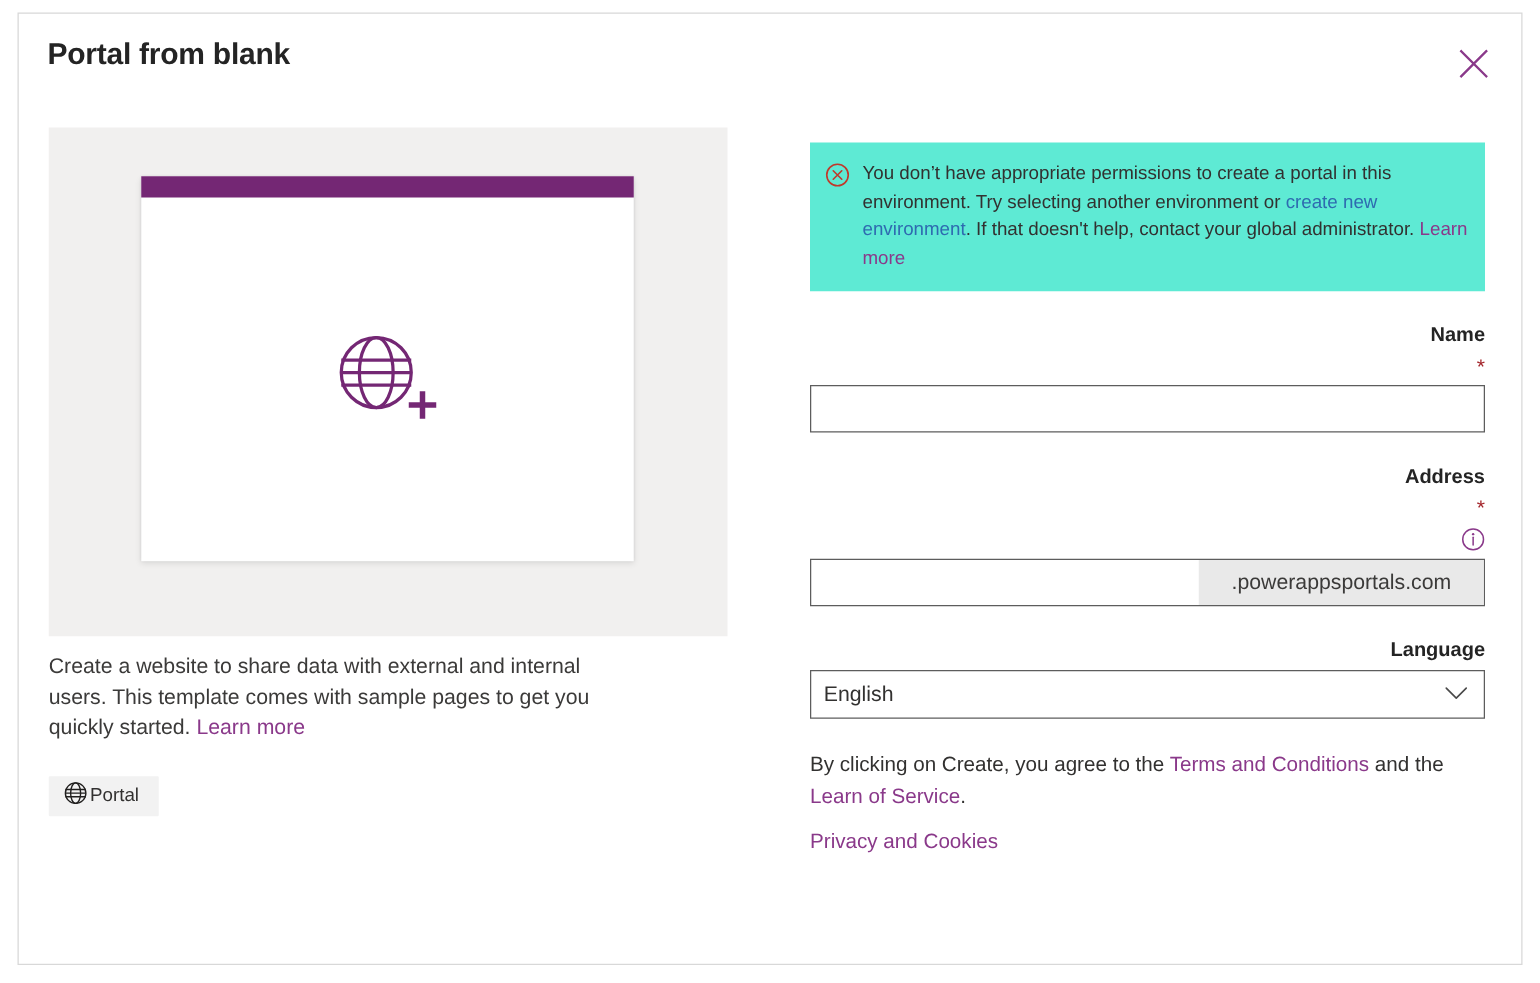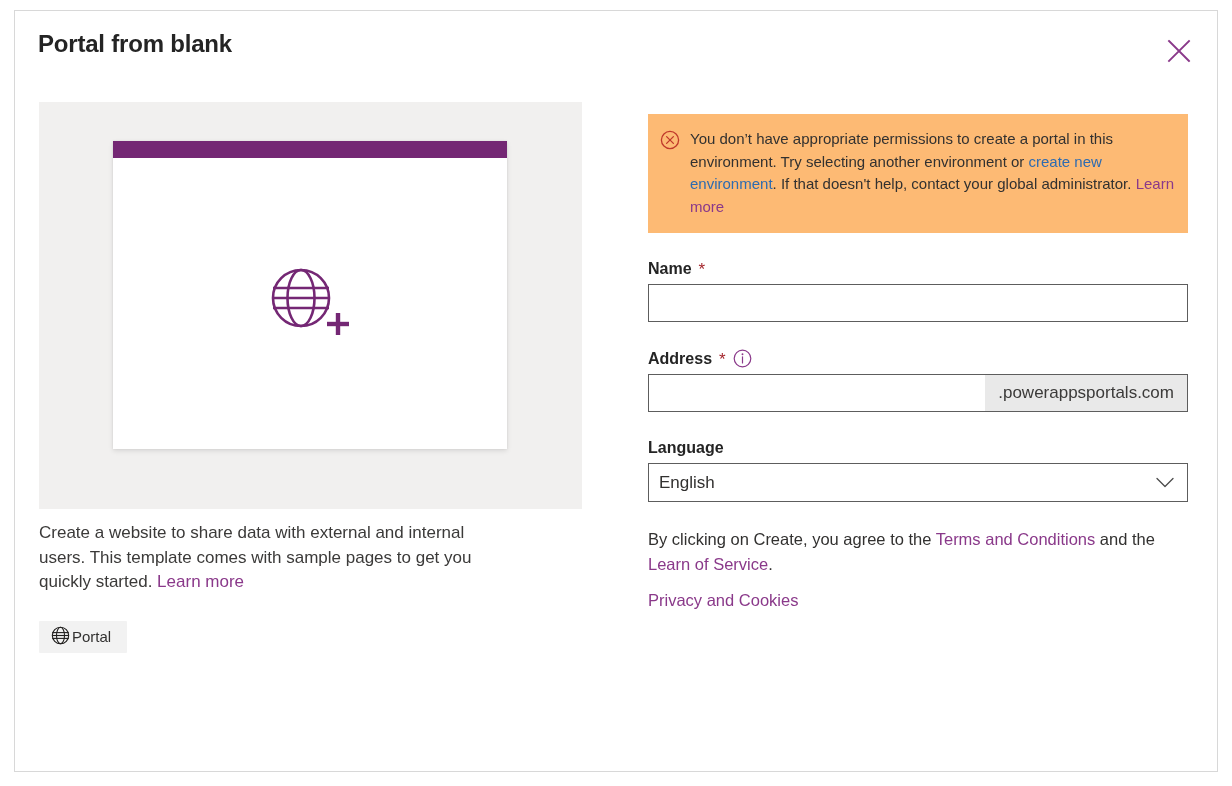--- a/index.html
+++ b/index.html
@@ -125,21 +125,21 @@
 
   
   .right-col {
     position: absolute;
     left: 633px;
     top: 103px;
     width: 540px;
   }
 
   .error-banner {
-    background: #fdba74;
+    background: #5eead4;
     padding: 14px 14px 15px 12px;
     display: flex;
     gap: 10px;
     align-items: flex-start;
     width: 540px;
     box-sizing: border-box;
   }
   .error-icon { flex: 0 0 auto; margin-top: 2px; }
   .error-text {
     font-size: 15px;
@@ -148,20 +148,21 @@
   }
 
   .field-label {
     font-size: 16px;
     font-weight: bold;
     color: #242424;
     margin-bottom: 6px;
     display: flex;
     align-items: flex-end;
     gap: 7px;
+    flex-direction: column;
   }
   .req-star { color: #a4262c; font-weight: normal; font-size: 17px; line-height: 1; }
   .info-icon { display: inline-flex; cursor: pointer; }
 
   .field-group { margin-top: 27px; }
 
   .text-input {
     width: 540px;
     height: 38px;
     box-sizing: border-box;
@@ -191,21 +192,21 @@
     font-size: 16px;
     padding: 0 9px;
     color: #323130;
     font-family: "Liberation Sans", sans-serif;
   }
   .address-suffix {
     flex: 0 0 auto;
     background: #e9e9e9;
     display: flex;
     align-items: center;
-    padding: 0 13px;
+    padding: 0 26px;
     font-size: 17px;
     color: #3b3a39;
   }
 
   .select-wrap {
     width: 540px;
     height: 39px;
     box-sizing: border-box;
     border: 1px solid #5d5d5d;
     background: #ffffff;

